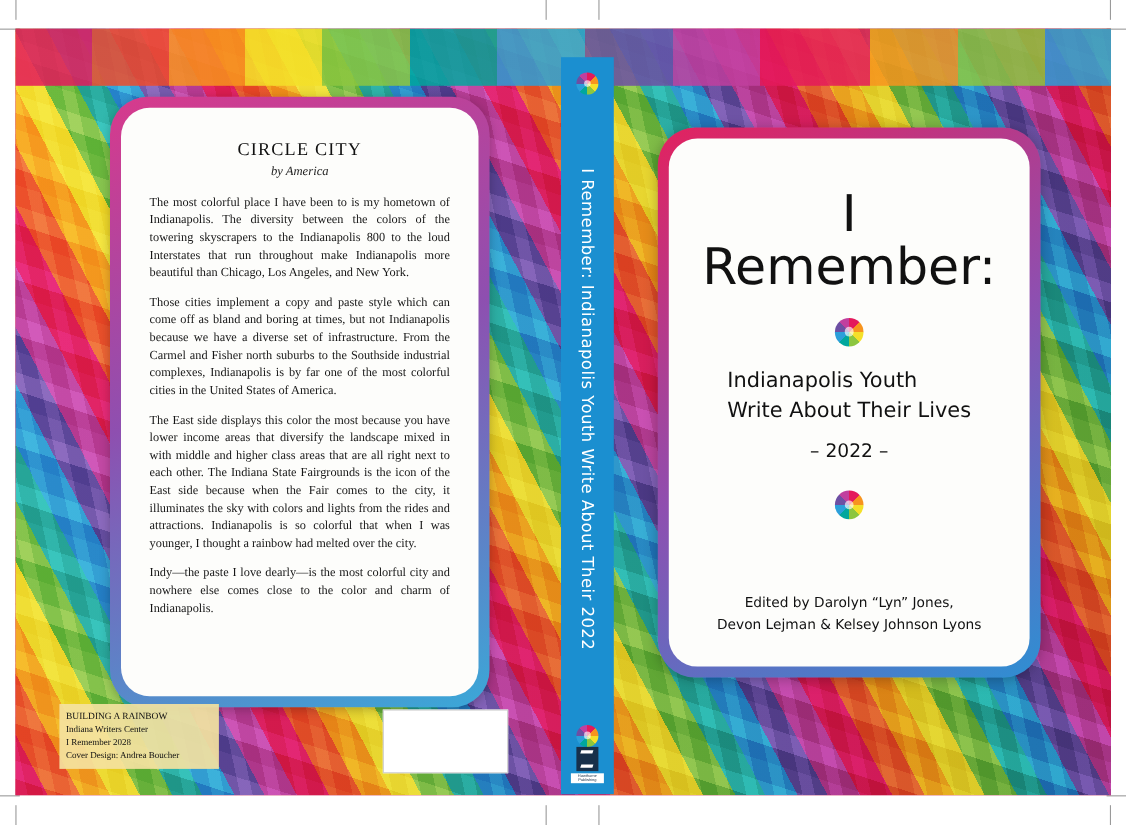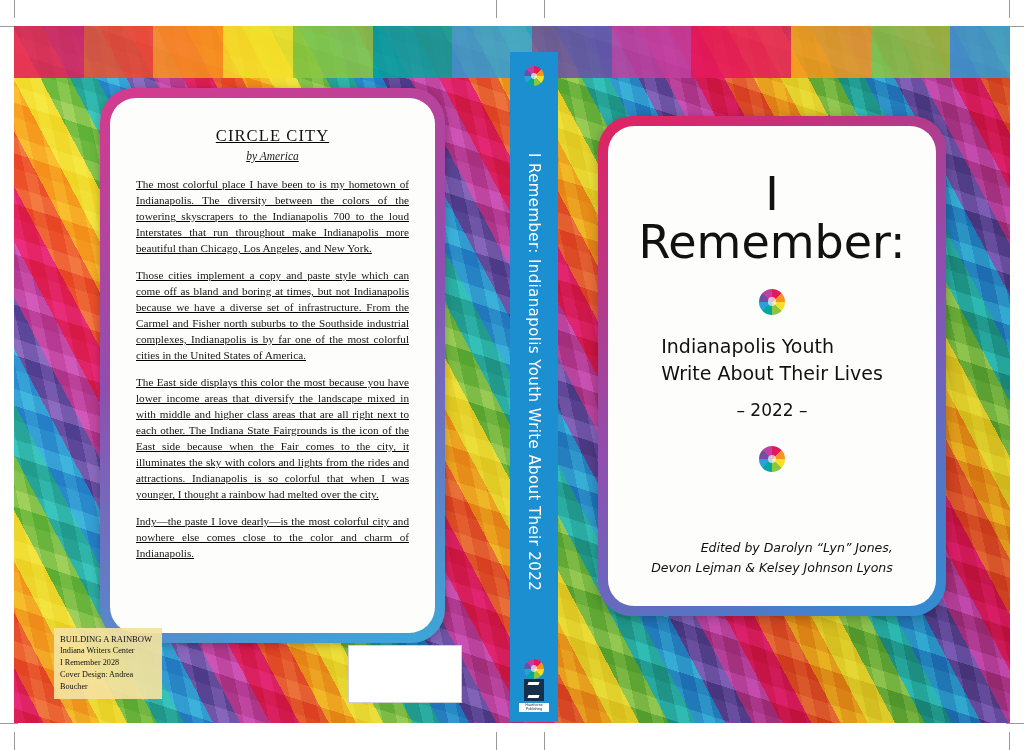--- a/index.html
+++ b/index.html
@@ -108,21 +108,20 @@
     box-shadow: 0 2px 10px rgba(0,0,0,.25);
   }
   .back-inner {
     width: 100%;
     height: 100%;
     background: #fdfdfb;
     border-radius: 26px;
     box-sizing: border-box;
     padding: 22px 26px 18px 26px;
     overflow: hidden;
-    text-decoration: underline;
   }
   .back-title {
     text-align: center;
     font-size: 16.5px;
     letter-spacing: 1.1px;
     color: #111;
     margin: 6px 0 4px 0;
     font-family: "Liberation Serif", serif;
   }
   .back-author {
@@ -278,33 +277,32 @@
     line-height: 1.45;
   }
   .front-year {
     font-size: 17px;
     color: #111;
     margin-top: 12px;
   }
   .front-editors {
     font-size: 12.5px;
     color: #111;
-    text-align: right;
+    text-align: center;
     line-height: 1.6;
     margin-top: auto;
     margin-bottom: 10px;
-    font-style: italic;
   }
 
   
   .credits {
     position: absolute;
     left: 40px;
     bottom: 24px;
-    width: 108px;
+    width: 145px;
     background: rgba(244,226,160,0.92);
     padding: 5px 6px 6px 6px;
     box-sizing: border-box;
     font-family: "Liberation Serif", serif;
     font-size: 8.2px;
     line-height: 1.45;
     color: #111;
   }
   .credits .c-title { font-size: 8.6px; }
 
@@ -337,21 +335,21 @@
 
 <div id="spread">
 
   <div class="lego-bg"></div>
   <div class="top-band"></div>
 
   <div class="back-panel">
     <div class="back-inner">
       <div class="back-title">CIRCLE CITY</div>
       <div class="back-author">by America</div>
-      <p class="back-para">The most colorful place I have been to is my hometown of Indianapolis. The diversity between the colors of the towering skyscrapers to the Indianapolis 700 to the loud Interstates that run throughout make Indianapolis more beautiful than Chicago, Los Angeles, and New York.</p>
+      <p class="back-para">The most colorful place I have been to is my hometown of Indianapolis. The diversity between the colors of the towering skyscrapers to the Indianapolis 800 to the loud Interstates that run throughout make Indianapolis more beautiful than Chicago, Los Angeles, and New York.</p>
       <p class="back-para">Those cities implement a copy and paste style which can come off as bland and boring at times, but not Indianapolis because we have a diverse set of infrastructure. From the Carmel and Fisher north suburbs to the Southside industrial complexes, Indianapolis is by far one of the most colorful cities in the United States of America.</p>
       <p class="back-para">The East side displays this color the most because you have lower income areas that diversify the landscape mixed in with middle and higher class areas that are all right next to each other. The Indiana State Fairgrounds is the icon of the East side because when the Fair comes to the city, it illuminates the sky with colors and lights from the rides and attractions.  Indianapolis is so colorful that when I was younger, I thought a rainbow had melted over the city.</p>
       <p class="back-para">Indy—the paste I love dearly—is the most colorful city and nowhere else comes close to the color and charm of Indianapolis.</p>
     </div>
   </div>
 
   <div class="credits">
     <div class="c-title">BUILDING A RAINBOW</div>
     <div>Indiana Writers Center</div>
     <div>I Remember 2028</div>

